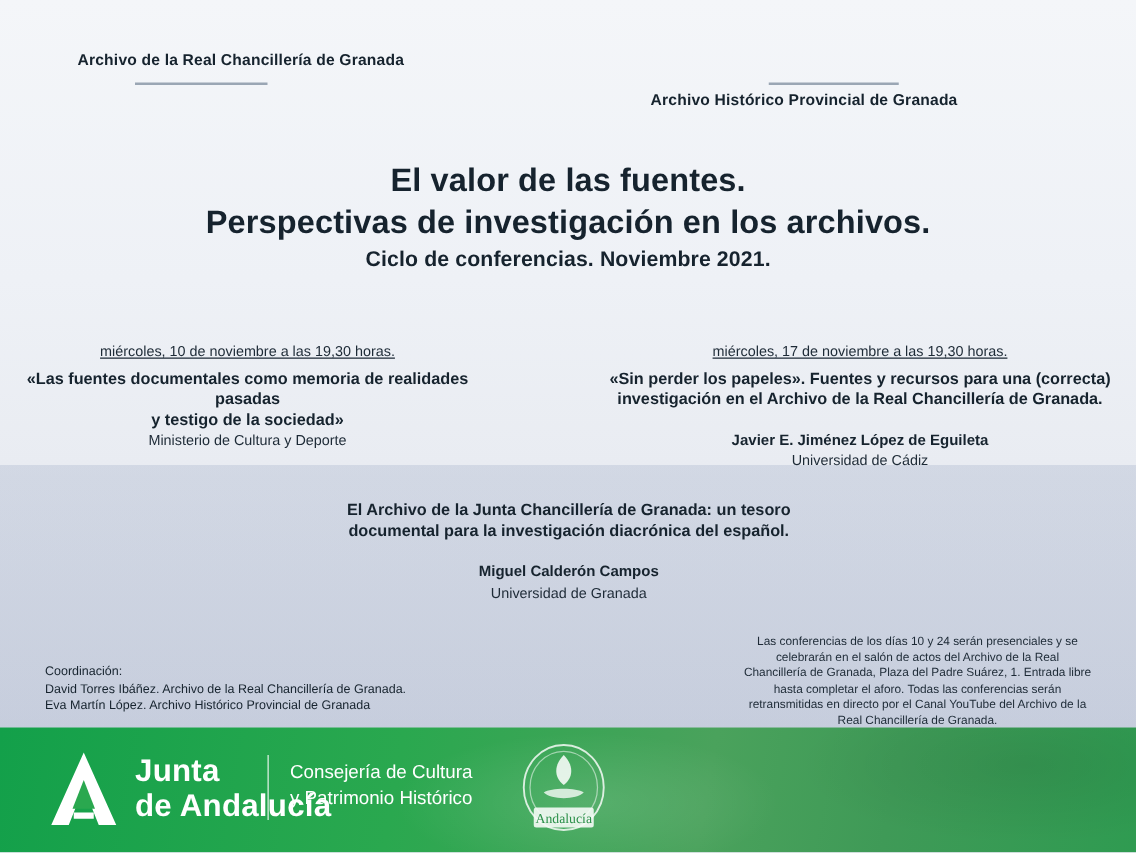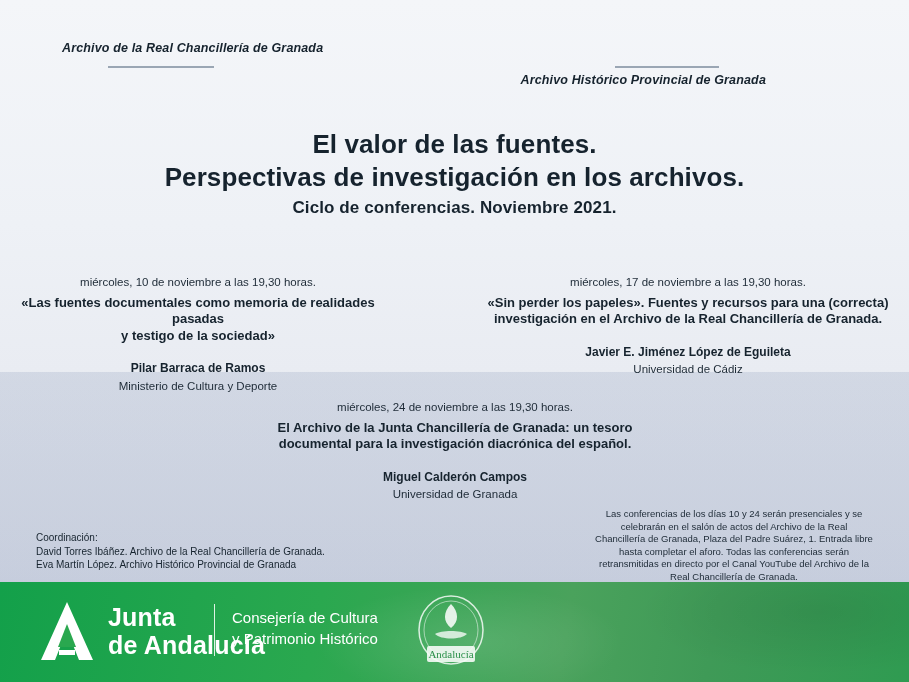--- a/index.html
+++ b/index.html
@@ -43,21 +43,20 @@
     pointer-events: none;
   }
 
   
   .header {
     position: absolute;
     top: 36px;
     left: 0;
     width: 831px;
     height: 40px;
-    font-style: italic;
   }
   .archive-name {
     position: absolute;
     font-size: 12.5px;
     font-weight: bold;
     letter-spacing: 0.15px;
     color: #16232e;
     white-space: nowrap;
   }
   .archive-name.left { left: 62px; top: 5px; }
@@ -96,20 +95,21 @@
   
   .session {
     position: absolute;
     text-align: center;
     line-height: 15.5px;
   }
   .session .date {
     font-size: 11.5px;
     color: #1d2a36;
     margin-bottom: 4px;
+    text-decoration: underline;
   }
   .session .talk {
     font-size: 13px;
     font-weight: bold;
     color: #16232e;
     line-height: 16.5px;
   }
   .session .speaker {
     margin-top: 17px;
     font-size: 12px;
@@ -230,34 +230,32 @@
   <div class="title-block">
     <div class="title-line">El valor de las fuentes.</div>
     <div class="title-line">Perspectivas de investigación en los archivos.</div>
     <div class="subtitle">Ciclo de conferencias. Noviembre 2021.</div>
   </div>
 
   <div class="session" id="session-1">
     <div class="date">miércoles, 10 de noviembre a las 19,30 horas.</div>
     <div class="talk">«Las fuentes documentales como memoria de realidades pasadas</div>
     <div class="talk">y testigo de la sociedad»</div>
-    <div class="speaker">Pilar Barraca de Ramos</div>
     <div class="affil">Ministerio de Cultura y Deporte</div>
   </div>
 
   <div class="session" id="session-2">
     <div class="date">miércoles, 17 de noviembre a las 19,30 horas.</div>
     <div class="talk">«Sin perder los papeles». Fuentes y recursos para una (correcta)</div>
     <div class="talk">investigación en el Archivo de la Real Chancillería de Granada.</div>
     <div class="speaker">Javier E. Jiménez López de Eguileta</div>
     <div class="affil">Universidad de Cádiz</div>
   </div>
 
   <div class="session" id="session-3">
-    <div class="date">miércoles, 24 de noviembre a las 19,30 horas.</div>
     <div class="talk">El Archivo de la Junta Chancillería de Granada: un tesoro</div>
     <div class="talk">documental para la investigación diacrónica del español.</div>
     <div class="speaker">Miguel Calderón Campos</div>
     <div class="affil">Universidad de Granada</div>
   </div>
 
   <div class="notes">Las conferencias de los días 10 y 24 serán presenciales y se celebrarán en el salón de actos del Archivo de la Real Chancillería de Granada, Plaza del Padre Suárez, 1. Entrada libre hasta completar el aforo. Todas las conferencias serán retransmitidas en directo por el Canal YouTube del Archivo de la Real Chancillería de Granada.</div>
 
   <div class="coordination">
     <div class="coord-title">Coordinación:</div>

